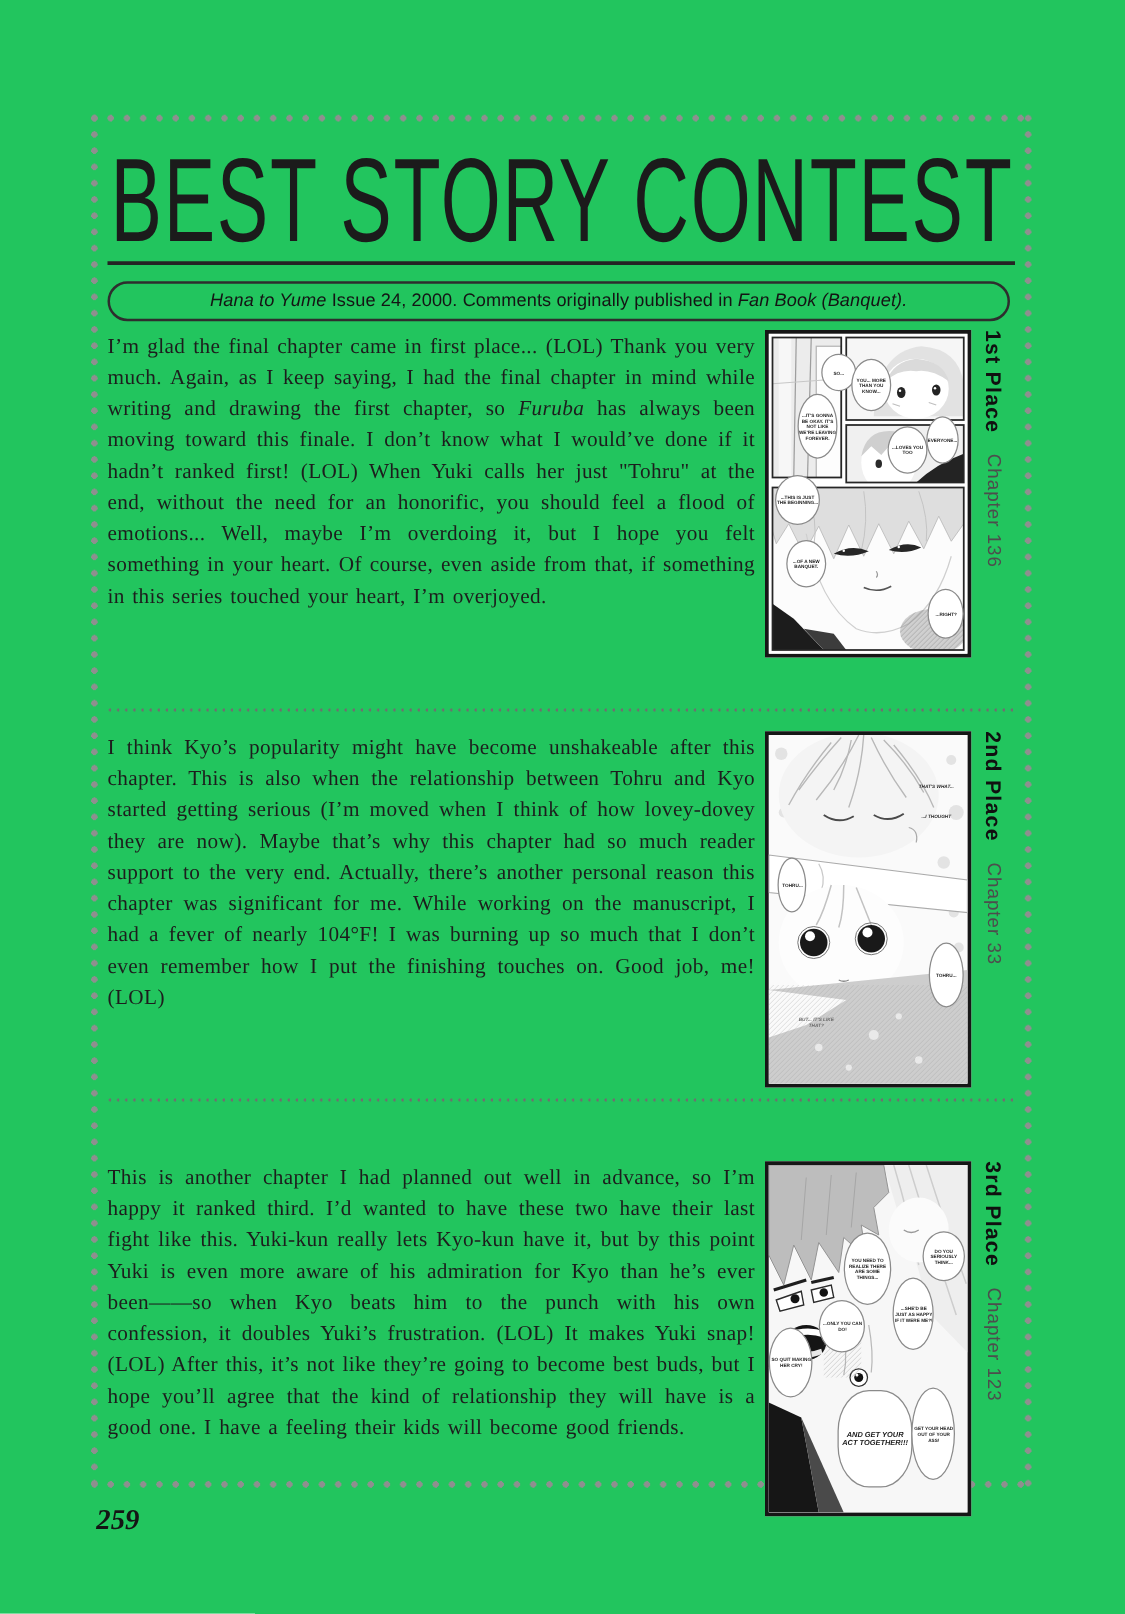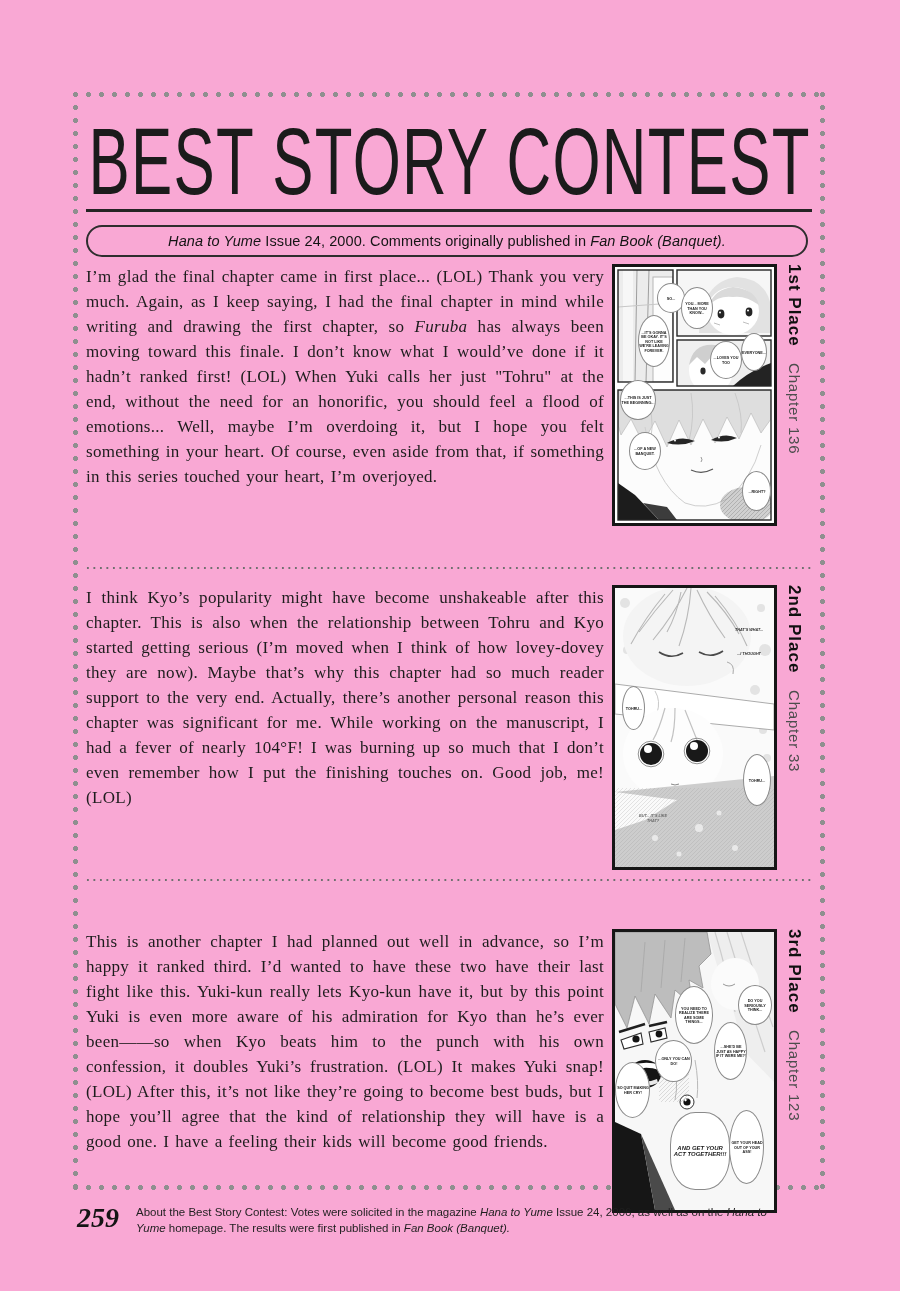--- a/index.html
+++ b/index.html
@@ -1,16 +1,16 @@
 <!DOCTYPE html>
 <html><head>
 <meta charset="utf-8">
 <style>
   html,body{margin:0;padding:0;background:#fff;}
-  #page{position:relative;width:900px;height:1291px;background:#f9a8d4;overflow:hidden;
+  #page{position:relative;width:900px;height:1291px;background:#22c55e;overflow:hidden;
         font-family:"Liberation Sans",sans-serif;color:#1d1d1d;}
 
   
   .frame{position:absolute;left:72px;top:91px;width:754px;height:1100px;pointer-events:none;}
   .fh,.fv{position:absolute;}
   .fh{left:0;right:0;height:7px;background-image:radial-gradient(circle 2.5px at 3.5px 3.5px,#8f8f8f 98%,transparent 100%);
       background-size:13px 7px;background-repeat:repeat-x;}
   .fv{top:0;bottom:0;width:7px;background-image:radial-gradient(circle 2.5px at 3.5px 3.5px,#8f8f8f 98%,transparent 100%);
       background-size:7px 13px;background-repeat:repeat-y;}
   .f-top{top:0;} .f-bottom{bottom:0;} .f-left{left:0;} .f-right{right:0;}
@@ -55,21 +55,21 @@
   .vlabel .chap{font-size:15px;color:#4d4d4d;margin-top:12px;letter-spacing:0.8px;}
 
   .sep{position:absolute;left:86px;width:727px;height:4px;background-repeat:repeat-x;
        background-image:radial-gradient(circle 1.1px at 2px 2px,#6f6f6f 98%,transparent 100%);
        background-size:6.5px 4px;}
   #sep1{top:566px;} #sep2{top:878px;}
 
   
   #footer{position:absolute;left:77px;top:1204px;width:740px;display:flex;align-items:flex-start;}
   #pageno{flex:none;font-family:"Liberation Serif","DejaVu Serif",serif;font-style:italic;font-weight:700;
-          font-size:28px;color:#141414;margin-right:17px;line-height:1;}
+          font-size:23px;color:#141414;margin-right:17px;line-height:1;}
   #about{width:655px;font-size:11.5px;line-height:15.5px;color:#1f1f1f;padding-top:1px;}
   #about i{font-style:italic;}
 </style>
 </head>
 <body>
 
 <div id="page">
 
   <div class="frame">
     <div class="fh f-top"></div>
@@ -342,16 +342,15 @@
         </div>
     </div>
     <div class="vlabel">
       <span class="rank">3rd Place</span>
       <span class="chap">Chapter 123</span>
     </div>
   </section>
 
   <footer id="footer">
     <span id="pageno">259</span>
-    <p id="about" style="margin:0;"><span>About the Best Story Contest: Votes were solicited in the magazine </span><i>Hana to Yume</i><span> Issue 24, 2006, as well as on the </span><i>Hana to Yume</i><span> homepage. The results were first published in </span><i>Fan Book (Banquet).</i></p>
   </footer>
 
 </div>
 
 </body></html>

